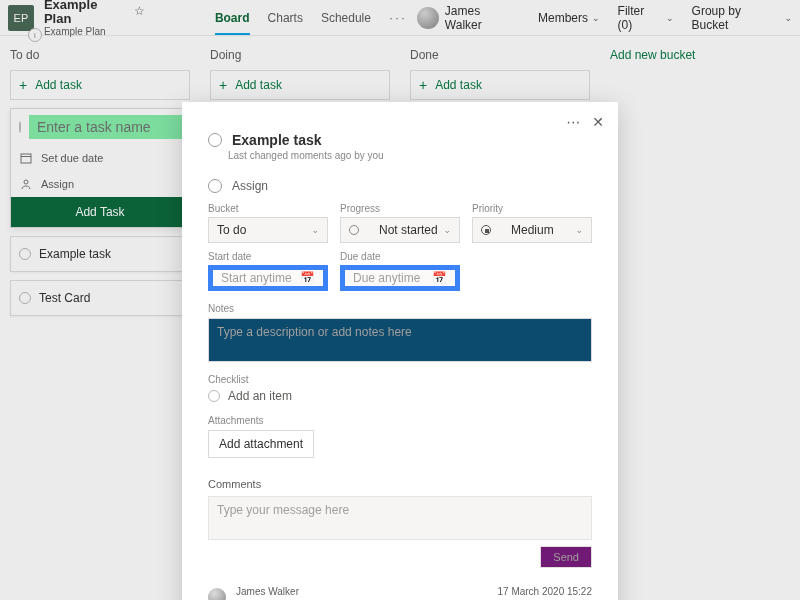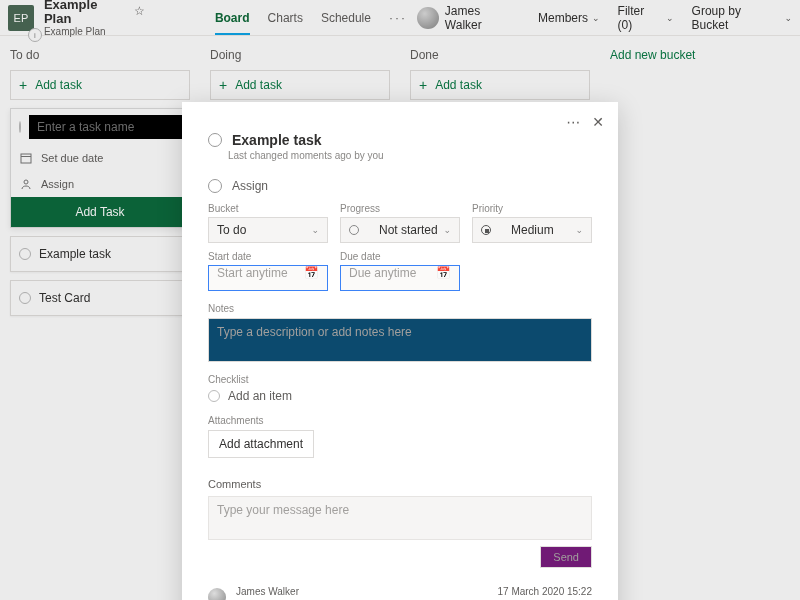--- a/index.html
+++ b/index.html
@@ -81,22 +81,22 @@
     border: 1px solid #ddd;
     background: #fff;
     display: flex; flex-direction: column;
     box-shadow: 0 2px 6px rgba(0,0,0,0.08);
   }
   .newtask-row { display: flex; align-items: center; gap: 8px; padding: 6px 8px; }
   .newtask-row .radio { width: 12px; height: 12px; border: 1px solid #bbb; border-radius: 50%; }
   .newtask-input {
     flex: 1;
     border: none; outline: none;
-    background: #000000; height: 24px;
-    padding: 0 8px; font-size: 12px; color: #605e5c;
+    background: #86efac; height: 24px;
+    padding: 0 8px; font-size: 14px; color: #605e5c;
   }
   .newtask-sub { font-size: 11px; color: #605e5c; cursor: pointer; }
   .newtask-icon {
     display: inline-flex; width: 14px; height: 14px; align-items: center; justify-content: center; color:#605e5c;
   }
   .bigbtn {
     background: #0c6b3d; color: #fff; height: 30px;
     display: flex; align-items: center; justify-content: center;
     font-size: 12px; cursor: pointer;
   }
@@ -158,22 +158,22 @@
     border: 1px solid #dcdad8; background: #f6f5f4;
     height: 26px; display:flex; align-items:center; justify-content:space-between;
     padding: 0 8px; font-size: 12px; cursor: pointer;
   }
   .select .ind { display:flex; align-items:center; gap:20px; }
   .select .chev { font-size: 9px; color:#888; }
   .progress-dot { width:10px; height:10px; border:1.5px solid #888; border-radius:50%; }
   .priority-dot { width:10px; height:10px; border:1.5px solid #555; border-radius:50%; position:relative; }
   .priority-dot::after { content:""; position:absolute; left:3px; top:3px; width:4px; height:4px; background:#555; }
   .dateinput {
-    border:1px solid #3b82f6; background:#fbfaf9;
-    height:26px; display:flex; justify-content:space-between;
+    border:5px solid #3b82f6; background:#fbfaf9;
+    height:26px; display:flex; align-items:center; justify-content:space-between;
     padding:0 8px; font-size:12px; color:#a19f9d; cursor:pointer;
   }
   .cal-icon { font-size: 12px; color:#888; }
 
   .section-label { font-size:10px; color:#8a8886; margin-top: 12px; margin-bottom: 4px; }
   .notes {
     border:1px solid #dcdad8; background:#0c4a6e;
     min-height:44px; padding:6px 8px; font-size:12px; color:#a19f9d;
     resize: none; width:100%;
   }

